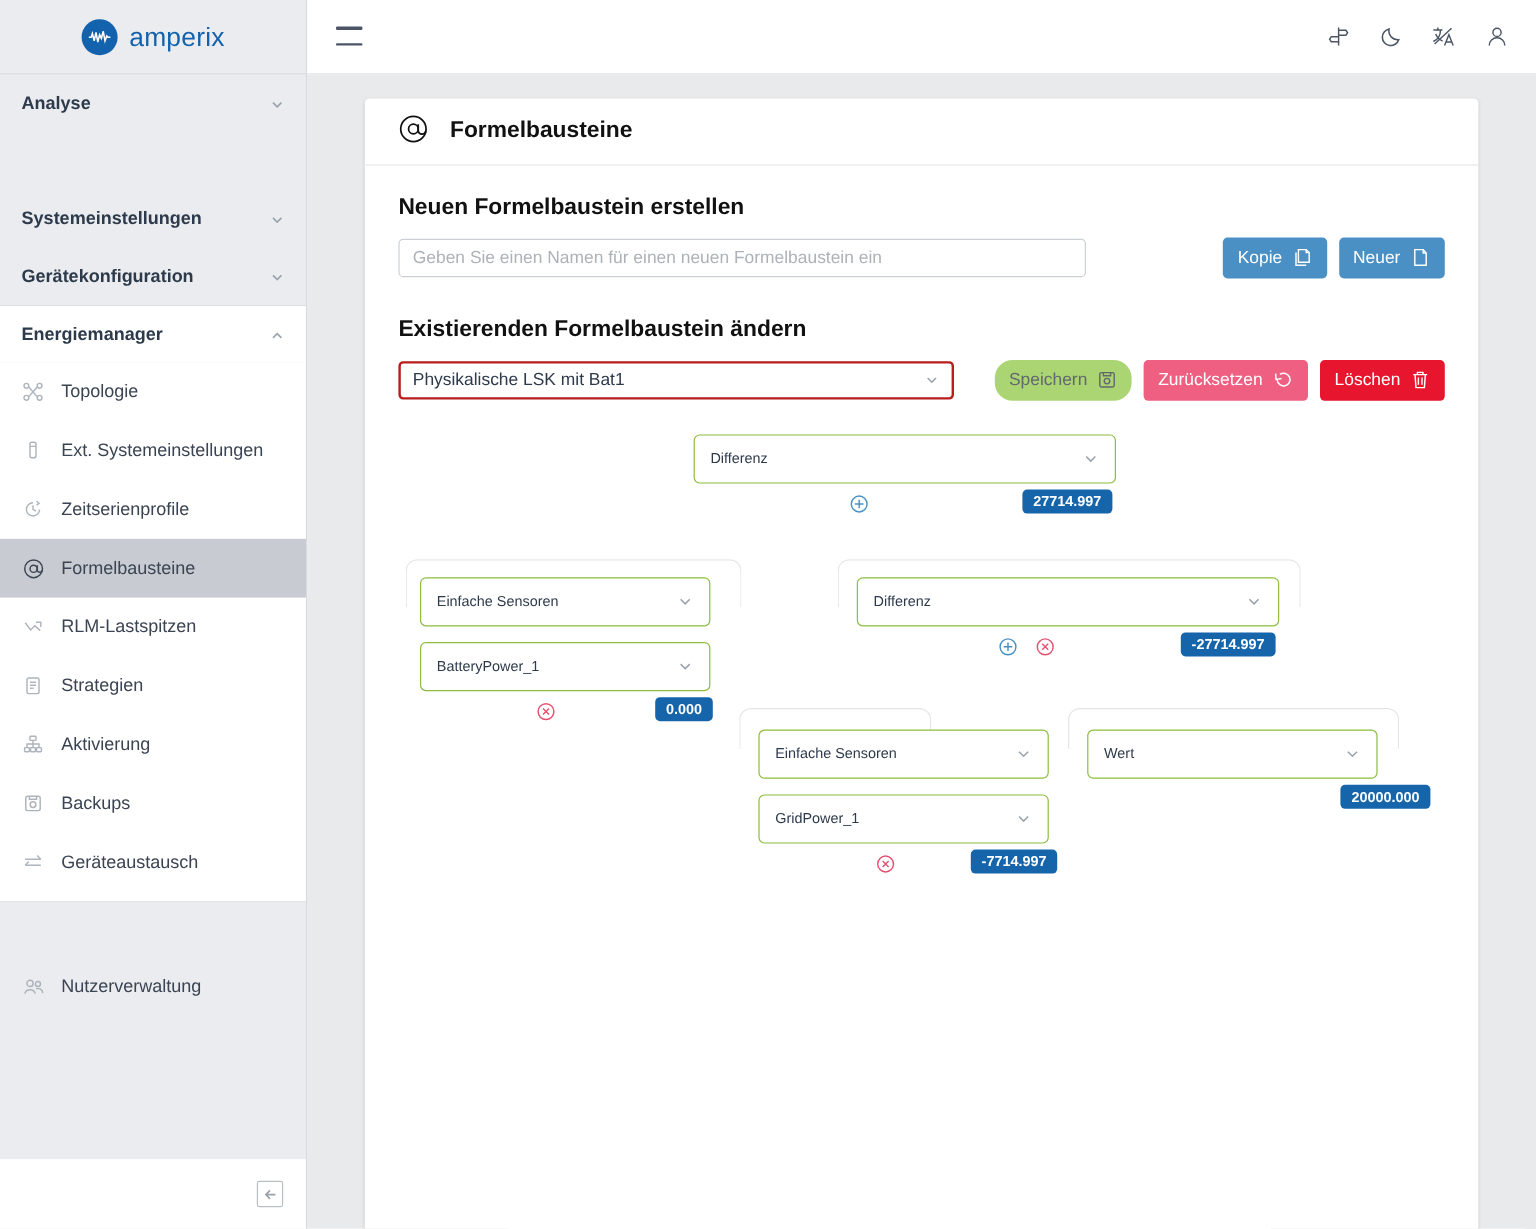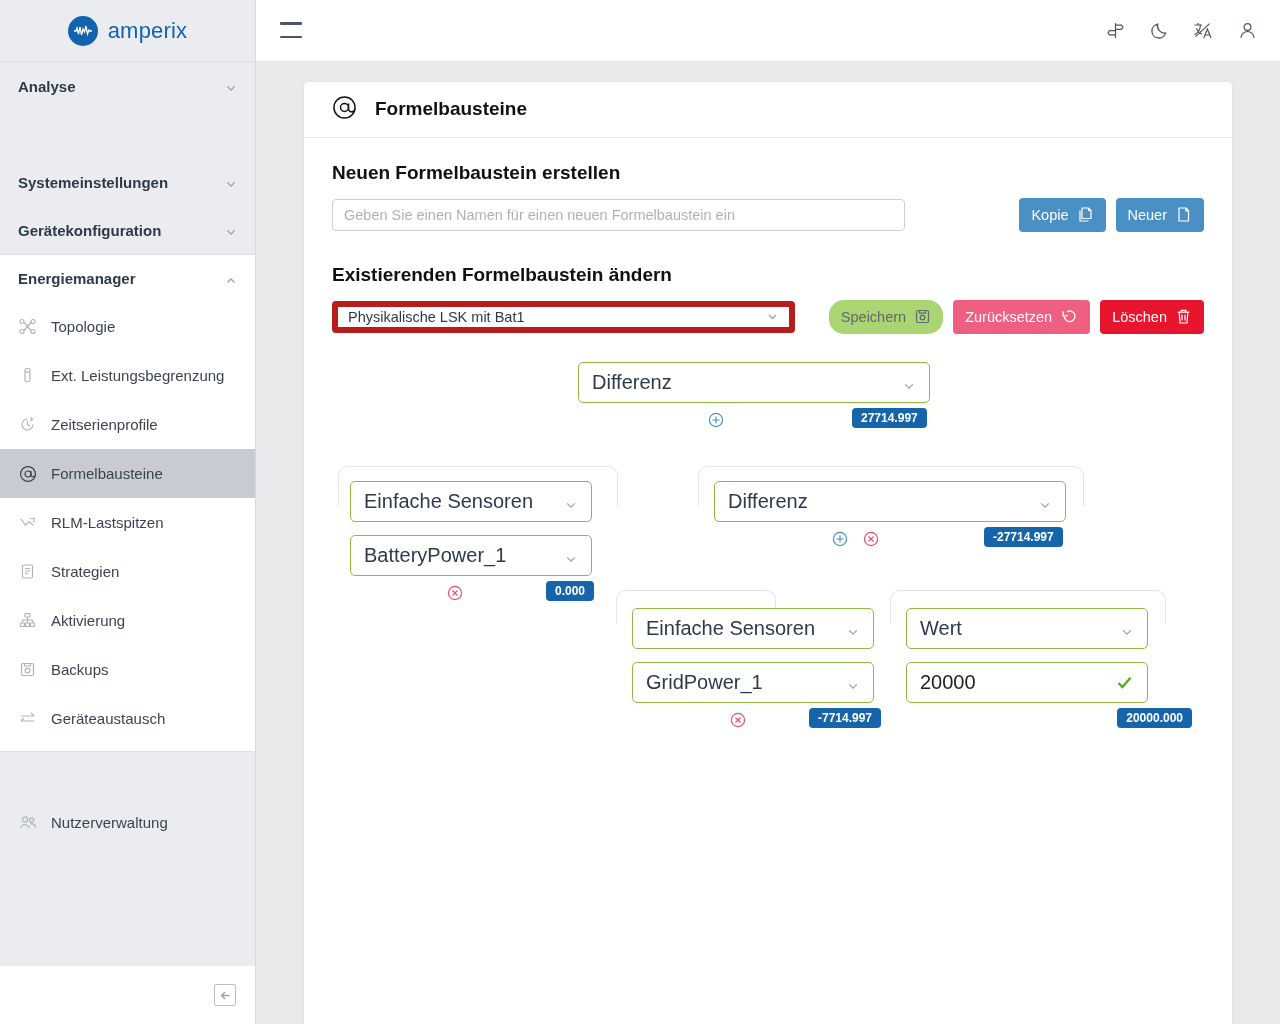--- a/index.html
+++ b/index.html
@@ -119,21 +119,21 @@
     font-size: 14.5px; display: inline-flex; align-items: center; gap: 8px;
     padding: 0 12px; cursor: pointer; font-family: "Liberation Sans", sans-serif;
   }
   .btn svg { display: block; }
   .btn-blue { background: #4a90c4; }
   .btn-green { background: #aad572; color: #62686e; border-radius: 15px; }
   .btn-pink { background: #ef5f81; }
   .btn-red { background: #e8152e; }
 
   .sel {
-    height: 32px; border: 6px solid #b91c1c; border-radius: 4px;
+    height: 32px; border: 2px solid #b91c1c; border-radius: 4px;
     background: #fff; display: flex; align-items: center;
     padding: 0 10px; font-size: 14.5px; color: #2d3a4b; cursor: pointer;
   }
   .sel .lbl { flex: 1 1 auto; white-space: nowrap; overflow: hidden; text-overflow: ellipsis; }
   .sel .cv { color: #9aa2ac; width: 13px; height: 13px; flex:0 0 13px; }
   .sel-wide { width: 498px; }
 
   .mod-row { display: flex; align-items: center; gap: 34px; }
 
   
@@ -142,21 +142,21 @@
   .bracket {
     position: absolute;
     border: 1px solid #e3e5e8;
     border-bottom: none;
     border-radius: 10px 10px 0 0;
     pointer-events: none;
   }
   .gsel {
     border: 1px solid #8cbd3f; border-radius: 5px; background: #fff;
     height: 41px; display: flex; align-items: center; padding: 0 13px;
-    font-size: 20px; color: #2d3a4b; cursor: pointer;
+    font-size: 12px; color: #2d3a4b; cursor: pointer;
   }
   .gsel .lbl { flex:1 1 auto; }
   .gsel .cv { color:#9aa2ac; width:14px; height:14px; flex:0 0 14px; }
   .gsel.valinput { color: #222; }
   .check { color: #4caf20; width: 19px; height: 19px; flex:0 0 19px; }
   .node-foot {
     position: relative; height: 28px; margin-top: 5px;
     display: flex; align-items: center;
   }
   .icon-btn { width: 16px; height: 16px; cursor: pointer; display:block; }
@@ -235,21 +235,21 @@
         <span>Topologie</span>
       </div>
 
       <div class="nav-item">
         <span class="nav-ico">
           <svg width="17" height="17" viewBox="0 0 17 17" fill="none" stroke="currentColor" stroke-width="1.2">
             <rect x="6" y="1.5" width="5" height="13" rx="1.5"></rect>
               <path d="M6 5 L11 5"></path>
           </svg>
         </span>
-        <span>Ext. Leistungsbegrenzung</span>
+        <span>Ext. Systemeinstellungen</span>
       </div>
 
       <div class="nav-item">
         <span class="nav-ico">
           <svg width="17" height="17" viewBox="0 0 17 17" fill="none" stroke="currentColor" stroke-width="1.2">
             <path d="M14 8.5 A5.5 5.5 0 1 1 8.5 3"></path>
               <path d="M8.5 5 L8.5 8.5 L11 10"></path>
               <path d="M11.5 1.5 L13.5 3.5 L11.5 5"></path>
           </svg>
         </span>
@@ -582,28 +582,20 @@
 
             <div class="node" style="left:574px; top:252px; width:242px;">
               <div class="gsel">
                 <span class="lbl">Wert</span>
                 <span class="cv">
                   <svg width="14" height="14" viewBox="0 0 14 14" fill="none" stroke="currentColor" stroke-width="1.3">
                       <path d="M3.2 5.4 L7 9.2 L10.8 5.4"></path>
                     </svg>
                 </span>
               </div>
-              <div class="gsel valinput" style="margin-top:13px">
-                <span class="lbl">20000</span>
-                <span class="check">
-                  <svg width="19" height="19" viewBox="0 0 19 19" fill="none" stroke="currentColor" stroke-width="2.4">
-                    <path d="M3.5 10 L7.4 14 L15.5 4.8"></path>
-                  </svg>
-                </span>
-              </div>
               <div class="node-foot">
 
                 <span class="badge" style="position:absolute; left:-83px; top:0; left:auto; right:-44px;">20000.000</span>
               </div>
             </div>
 
           </div>
 
         </div>
       </div>

